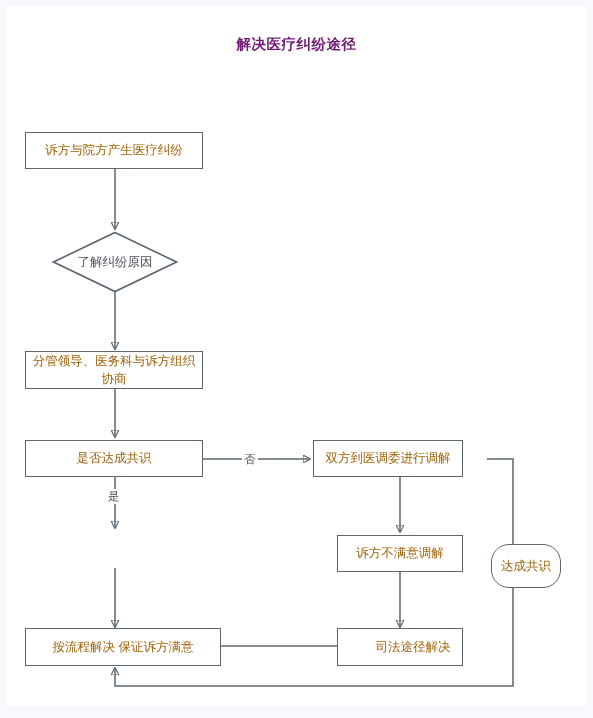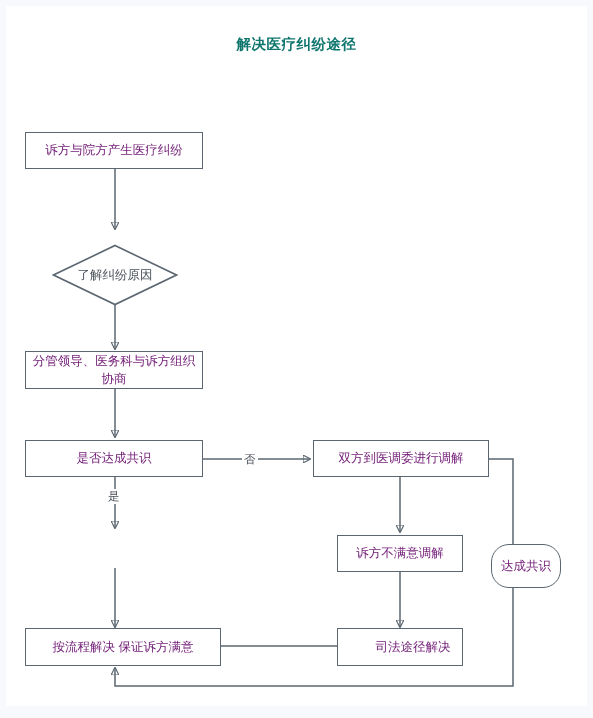--- a/index.html
+++ b/index.html
@@ -36,29 +36,29 @@
     height: 718px;
   }
   .title {
     position: absolute;
     left: 0;
     top: 35px;
     width: 593px;
     text-align: center;
     font-size: 14.5px;
     font-weight: bold;
-    color: #0f766e;
+    color: #701a75;
     letter-spacing: 0.5px;
   }
   .node {
     position: absolute;
     box-sizing: border-box;
     background: #ffffff;
     border: 1.6px solid #5b6670;
-    color: #701a75;
+    color: #a16207;
     font-size: 12.5px;
     display: flex;
     align-items: center;
     justify-content: center;
     text-align: center;
     line-height: 1.45;
     padding: 2px 6px;
     z-index: 3;
   }
   .node.rounded {
@@ -147,36 +147,36 @@
 
       <line x1="337" y1="646" x2="207" y2="646" marker-end="url(#arrow)"></line>
 
       <path d="M 487 459 L 513 459 L 513 686 L 115 686 L 115 668" marker-end="url(#arrow)"></path>
     </svg>
 
     <div class="node" style="left:25px; top:132px; width:178px; height:37px;">
       <span>诉方与院方产生医疗纠纷</span>
     </div>
 
-    <div class="diamond-wrap" style="left:52px; top:244px; width:126px; height:62px;">
+    <div class="diamond-wrap" style="left:52px; top:231px; width:126px; height:62px;">
       <svg width="126" height="62" viewBox="0 0 126 62">
         <polygon points="63,1.5 124.5,31 63,60.5 1.5,31" fill="#ffffff" stroke="#5b6670" stroke-width="1.6"></polygon>
       </svg>
       <div class="diamond-label">了解纠纷原因</div>
     </div>
 
     <div class="node multiline" style="left:25px; top:351px; width:178px; height:38px;">
       <span>分管领导、医务科与诉方组织协商</span>
     </div>
 
     <div class="node" style="left:25px; top:440px; width:178px; height:37px;">
       <span>是否达成共识</span>
     </div>
 
-    <div class="node" style="left:313px; top:440px; width:176px; height:37px;align-items:center;">
+    <div class="node" style="left:313px; top:440px; width:150px; height:37px;align-items:center;">
       <span>双方到医调委进行调解</span>
     </div>
 
 
     <div class="node" style="left:337px; top:535px; width:126px; height:37px;">
       <span>诉方不满意调解</span>
     </div>
 
     <div class="node rounded" style="left:491px; top:544px; width:70px; height:44px;">
       <span>达成共识</span>

